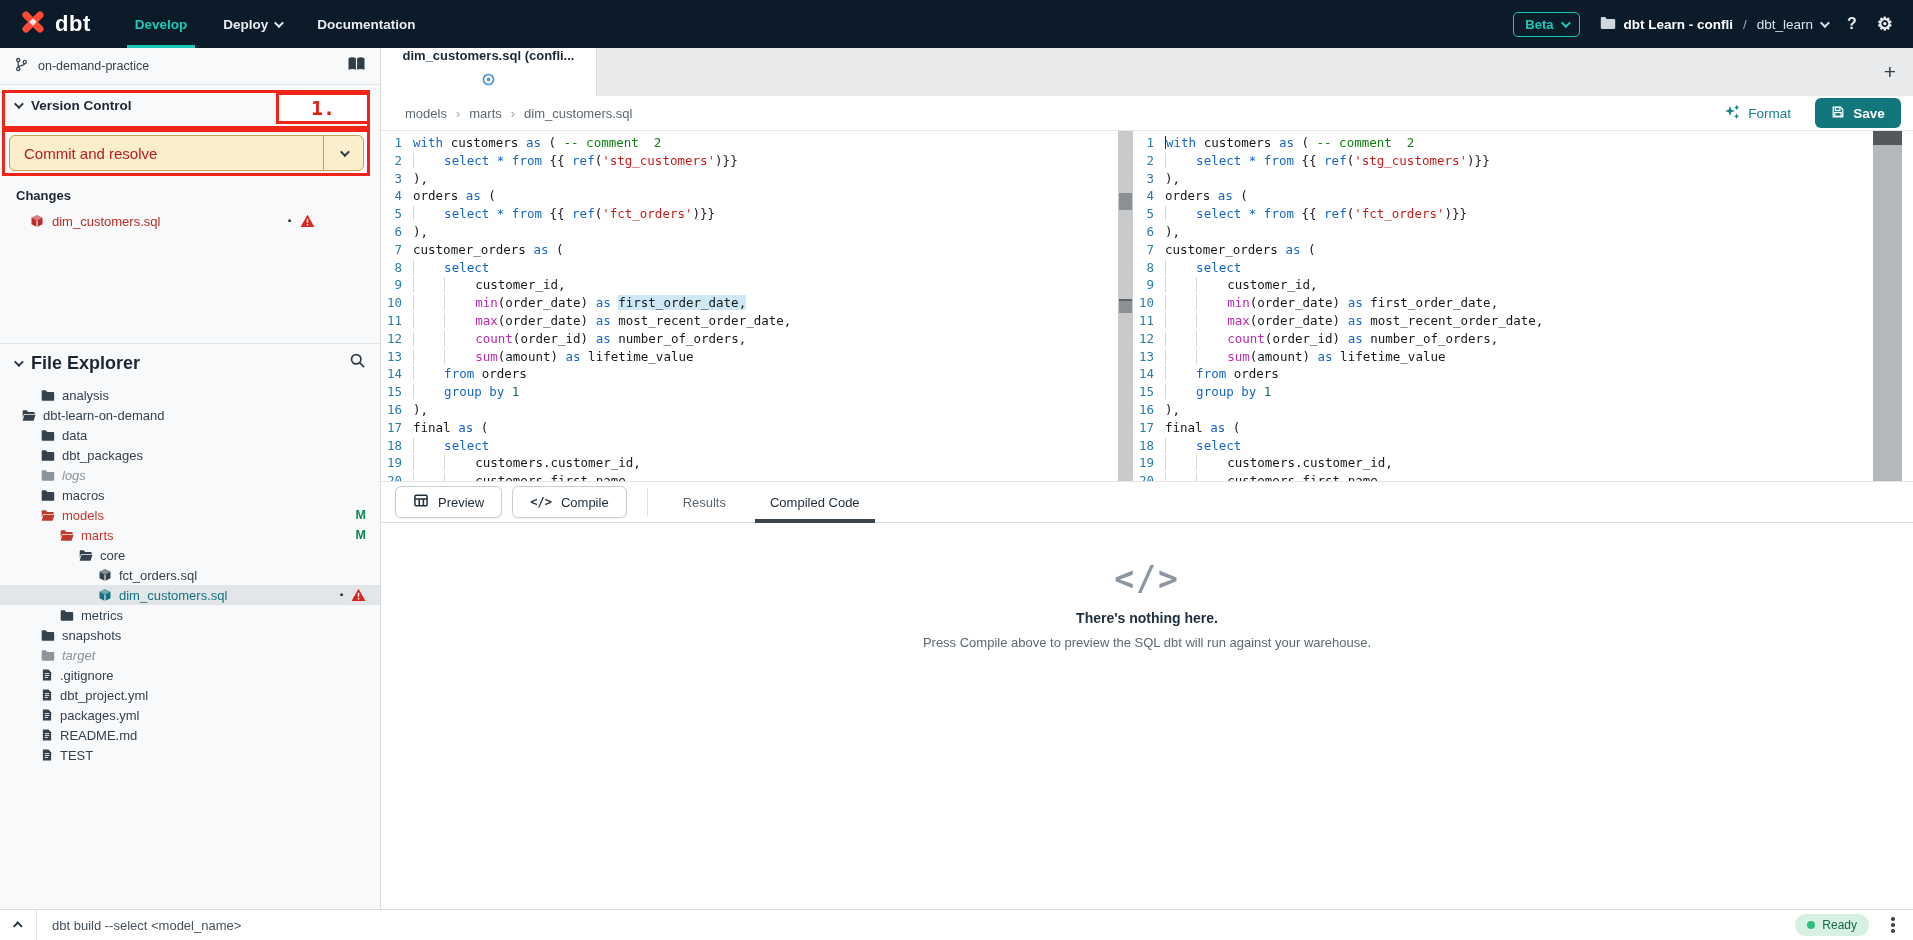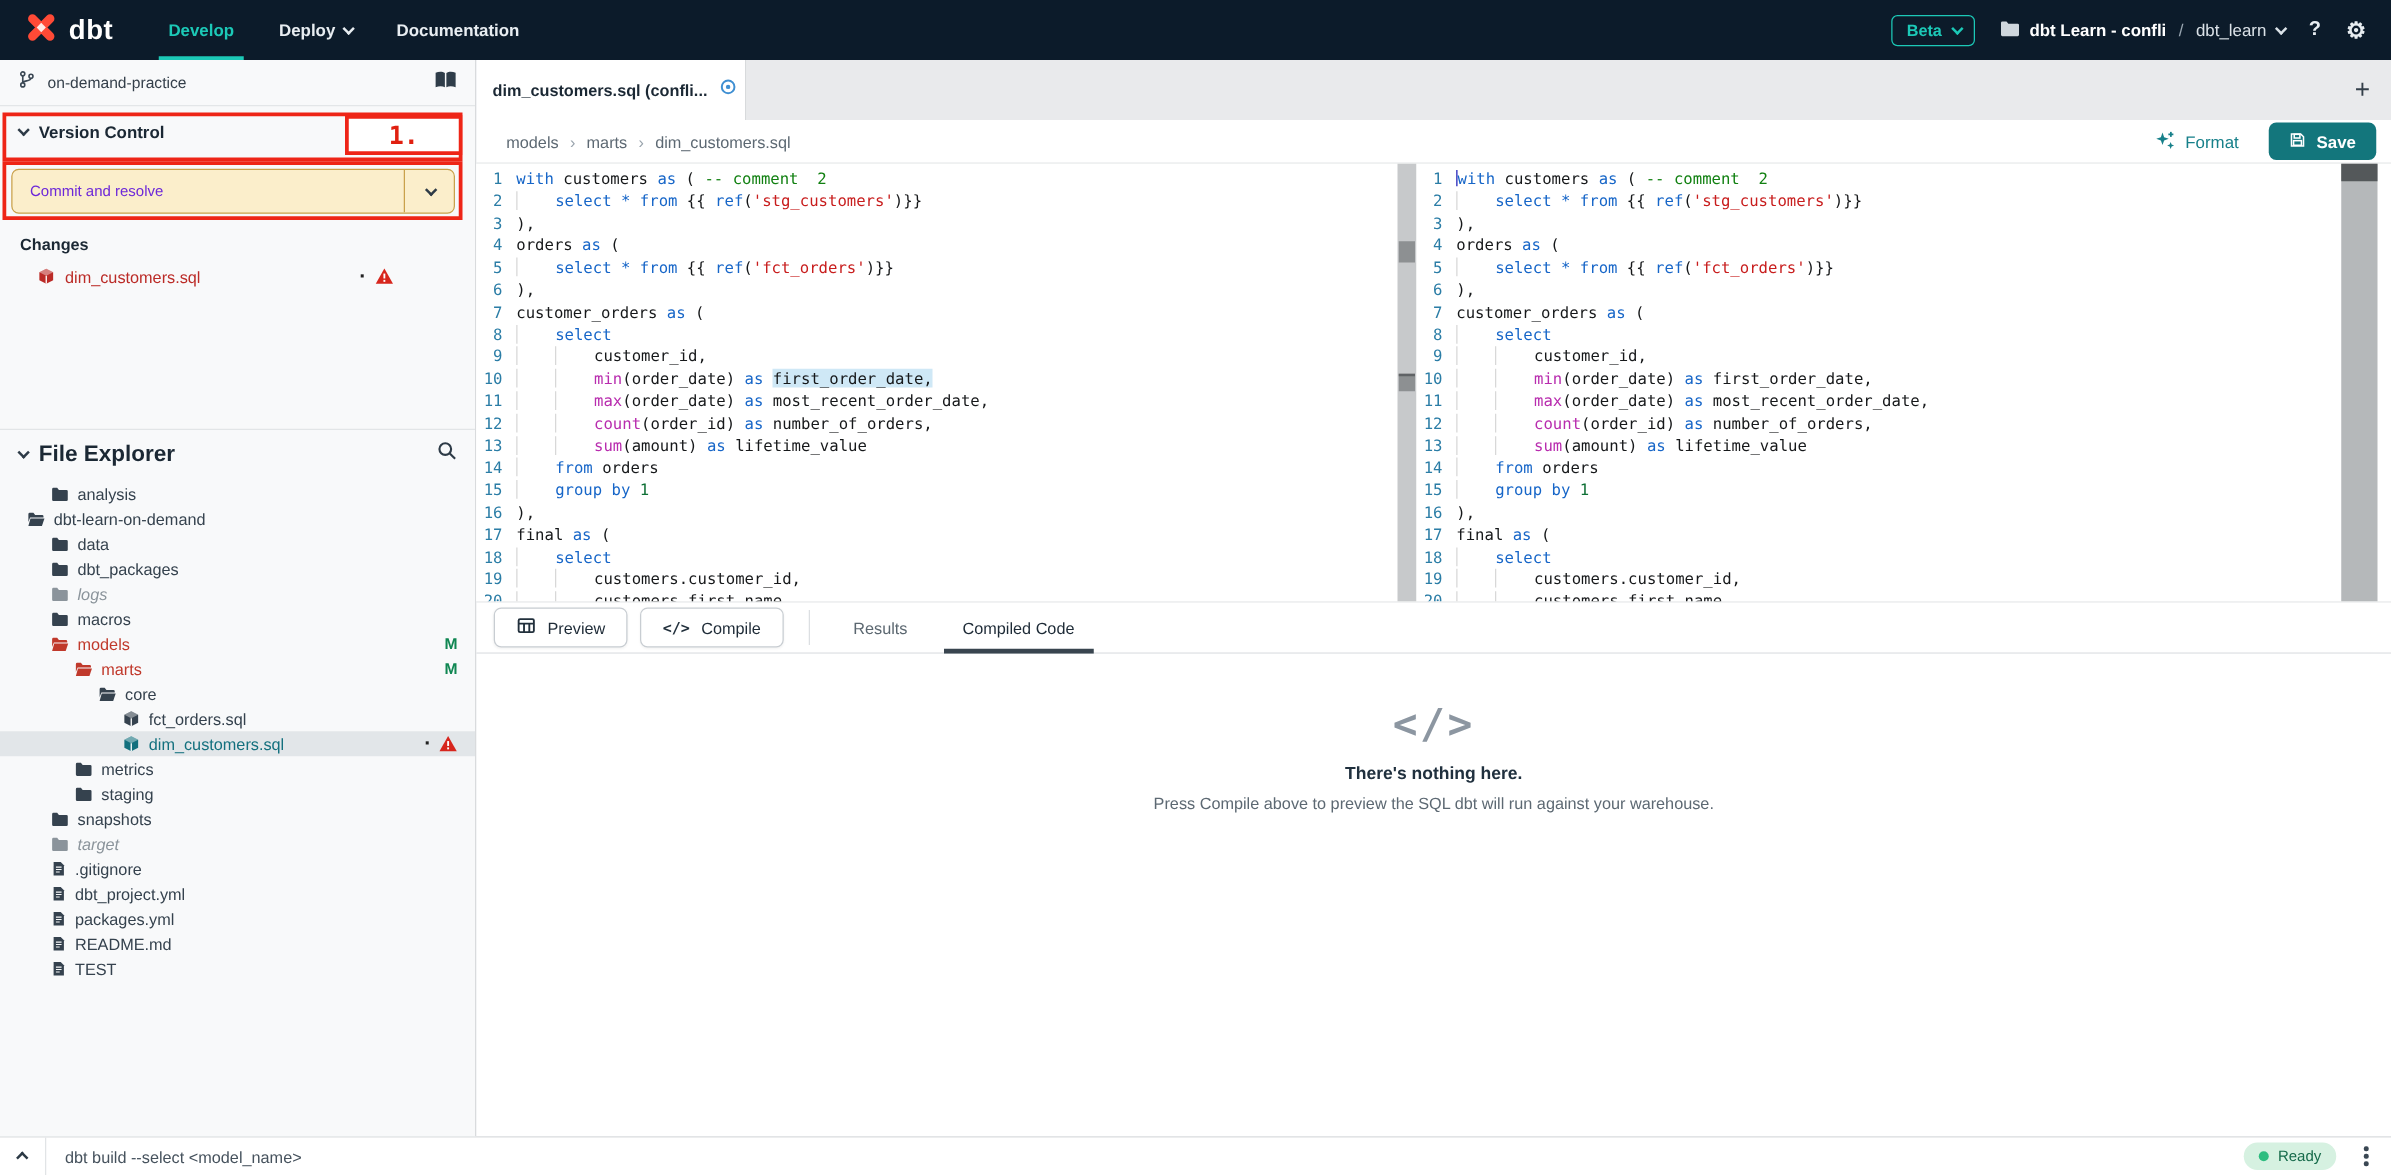--- a/index.html
+++ b/index.html
@@ -44,21 +44,21 @@
   .ann-rect2 { left:2px; top:81px; width:368px; height:47px; }
   .ann-label { position:absolute; left:276px; top:44px; width:94px; height:32px; z-index:6;
     background:#fff; border:3px solid #ee2517; display:flex; align-items:center; justify-content:center;
     color:#e02010; font-family:"DejaVu Sans Mono",monospace; font-weight:700; font-size:20px; }
 
   .vc-header { position:absolute; left:14px; top:50px; display:flex; align-items:center; gap:10px;
     color:#1b2834; font-size:13.5px; font-weight:700; }
   .vc-header .chev { border-color:#2e3b47; }
   .commit-btn { position:absolute; left:9px; top:87px; width:355px; height:36px; background:#fbeecb;
     border:1px solid #c9a14b; border-radius:6px; display:flex; align-items:stretch; overflow:hidden; cursor:pointer; }
-  .commit-main { flex:1; display:flex; align-items:center; padding-left:14px; font-size:12px; color:#6d28d9; }
+  .commit-main { flex:1; display:flex; align-items:center; padding-left:14px; font-size:15px; color:#b91c1c; }
   .commit-caret { width:40px; border-left:1px solid #c9a14b; display:flex; align-items:center; justify-content:center; color:#2e3b47; }
 
   .changes-title { position:absolute; left:16px; top:140px; font-size:13px; font-weight:700; color:#1b2834; }
   .changes-list { position:absolute; left:0; top:160px; width:381px; }
   .change-row { height:26px; display:flex; align-items:center; gap:8px; padding:0 66px 0 30px; cursor:pointer; }
   .change-name { font-size:13px; color:#bb2b27; }
   .change-right { margin-left:auto; display:flex; align-items:center; gap:7px; }
   .mod-dot { font-size:17px; font-weight:700; color:#222; line-height:10px; }
 
   .fe-divider { position:absolute; left:0; right:0; top:295px; border-top:1px solid #e2e5e7; }
@@ -74,21 +74,21 @@
   .tree-row.red { color:#c0392b; }
   .tree-row.ita { font-style:italic; color:#8b949b; }
   .tree-row.sel { background:#e2e6e9; color:#13707e; }
   .m-badge { margin-left:auto; color:#108752; font-weight:700; font-size:12.5px; }
   .row-right { margin-left:auto; display:flex; align-items:center; gap:6px; }
 
   
   .editor-col { flex:1; min-width:0; display:flex; flex-direction:column; background:#fff; }
   .tabstrip { height:48px; background:#e9eaec; display:flex; align-items:stretch; flex:none; }
   .tab { width:216px; background:#fff; border-right:1px solid #d8dadc; display:flex; align-items:center;
-    gap:9px; padding:0 13px; cursor:pointer; }
+    gap:9px; padding:0 13px; cursor:pointer;flex-direction:column; }
   .tab-label { font-size:13px; font-weight:700; color:#1b2834; white-space:nowrap; }
   .tab-plus { margin-left:auto; width:46px; display:flex; align-items:center; justify-content:center;
     font-size:21px; color:#333f49; cursor:pointer; }
 
   .crumbbar { height:35px; background:#fff; border-bottom:1px solid #e4e6e8; display:flex; align-items:center;
     padding:0 10px 0 24px; flex:none; }
   .crumb { font-size:13px; color:#5d6973; cursor:pointer; }
   .crumb-sep { color:#9aa4ad; padding:0 9px; font-size:13px; }
   .crumb-actions { margin-left:auto; display:flex; align-items:center; gap:24px; padding-right:2px; }
   .format-btn { display:flex; align-items:center; gap:8px; color:#17808a; font-size:13.5px; cursor:pointer; }
@@ -376,28 +376,20 @@
             </span>
           </div>
           <div class="tree-row" style="padding-left:60px">
       <span style="display:flex">
               <svg width="14" height="13" viewBox="0 0 16 14">
                 <path fill="currentColor" d="M.8 2.2A1.2 1.2 0 0 1 2 1h3.4L7 2.9h6.9A1.2 1.2 0 0 1 15.1 4.1v7.7a1.2 1.2 0 0 1-1.2 1.2H2a1.2 1.2 0 0 1-1.2-1.2z"></path>
               </svg>
             </span>
       <span class="t-label">metrics</span>
           </div>
-          <div class="tree-row" style="padding-left:60px">
-      <span style="display:flex">
-              <svg width="14" height="13" viewBox="0 0 16 14">
-                <path fill="currentColor" d="M.8 2.2A1.2 1.2 0 0 1 2 1h3.4L7 2.9h6.9A1.2 1.2 0 0 1 15.1 4.1v7.7a1.2 1.2 0 0 1-1.2 1.2H2a1.2 1.2 0 0 1-1.2-1.2z"></path>
-              </svg>
-            </span>
-      <span class="t-label">staging</span>
-          </div>
           <div class="tree-row" style="padding-left:41px">
       <span style="display:flex">
               <svg width="14" height="13" viewBox="0 0 16 14">
                 <path fill="currentColor" d="M.8 2.2A1.2 1.2 0 0 1 2 1h3.4L7 2.9h6.9A1.2 1.2 0 0 1 15.1 4.1v7.7a1.2 1.2 0 0 1-1.2 1.2H2a1.2 1.2 0 0 1-1.2-1.2z"></path>
               </svg>
             </span>
       <span class="t-label">snapshots</span>
           </div>
           <div class="tree-row ita" style="padding-left:41px">
       <span style="display:flex">

